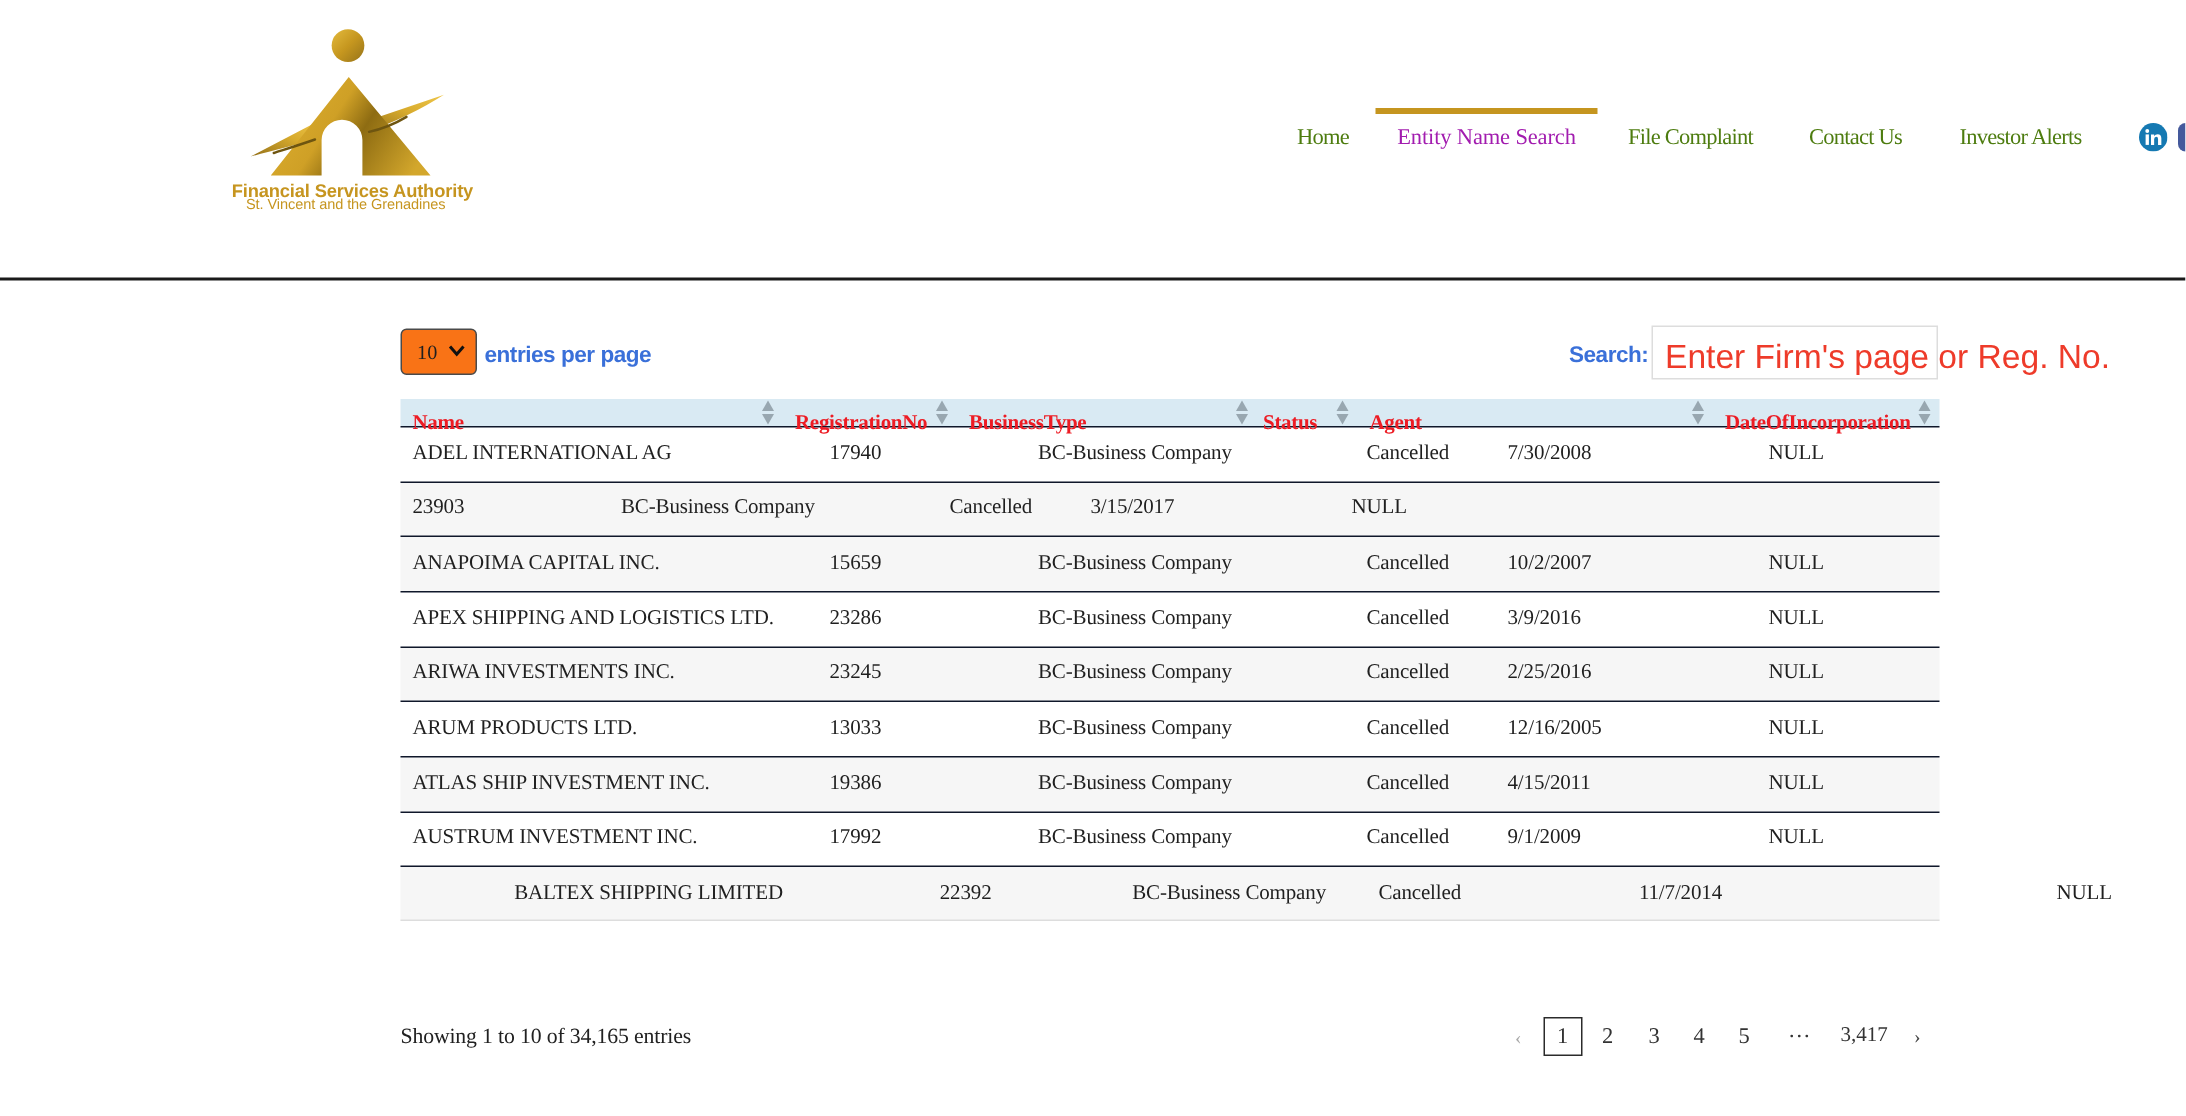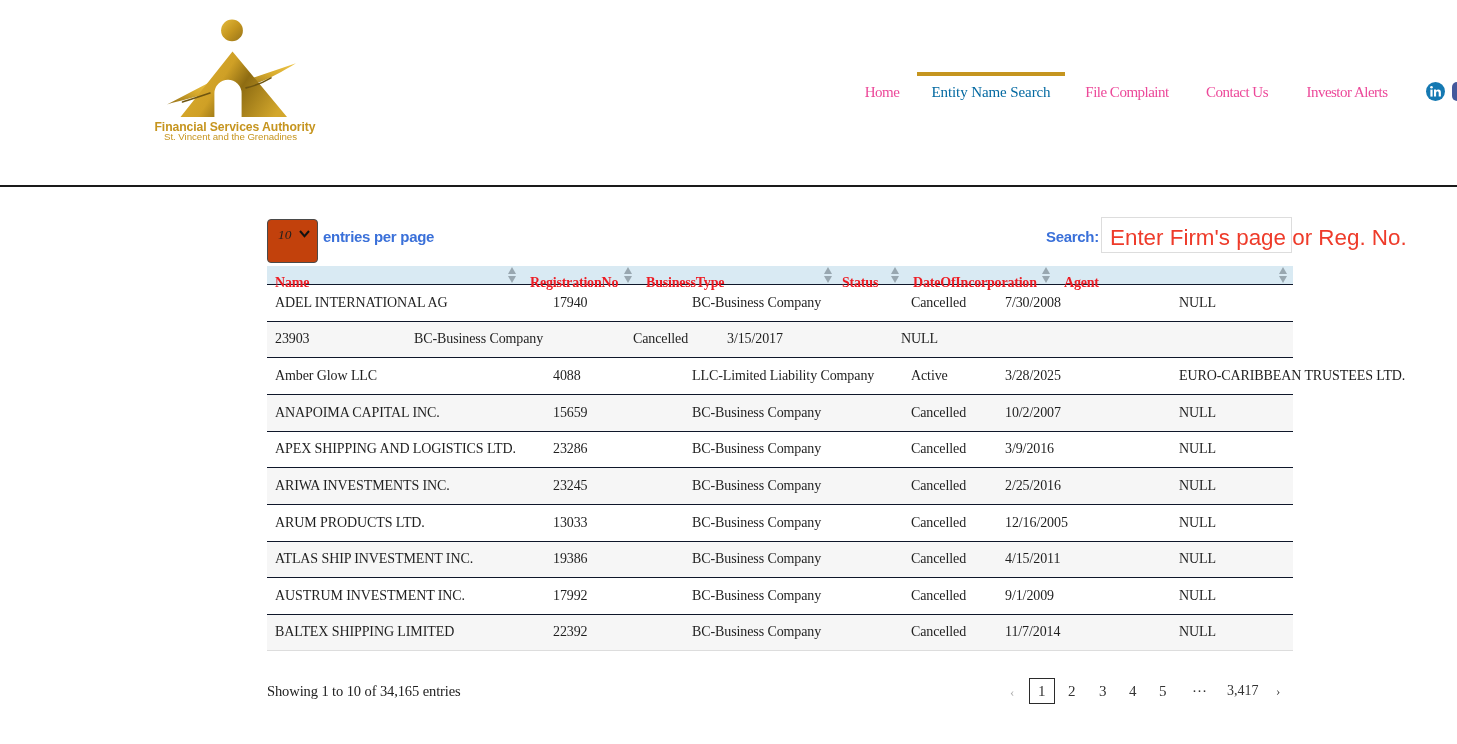--- a/index.html
+++ b/index.html
@@ -2,27 +2,27 @@
 <html><head>
 <meta charset="utf-8">
 <title>Entity Name Search</title>
 <style>
   * { margin:0; padding:0; box-sizing:border-box; }
   html,body { width:1457px; height:744px; background:#fff; overflow:hidden; }
   body { position:relative; font-family:"Liberation Serif", serif; }
   .abs { position:absolute; }
 
   
-  .nav { color:#ec4899; font-size:15px; letter-spacing:-0.5px; white-space:nowrap; transform:translateX(-50%); }
-  .nav.active { color:#0369a1; letter-spacing:-0.1px; }
+  .nav { color:#4d7c0f; font-size:15px; letter-spacing:-0.5px; white-space:nowrap; transform:translateX(-50%); }
+  .nav.active { color:#a21caf; letter-spacing:-0.1px; }
   .goldbar { background:#c5951f; height:4px; }
 
   
   .bluelabel { font-family:"Liberation Sans", sans-serif; font-weight:bold; color:#3a70d9; font-size:15px; letter-spacing:-0.3px; }
-  .selectbox { width:51px; height:44px; border:1px solid #4a4a4a; border-radius:4px; background:#c2410c;font-style:italic; }
+  .selectbox { width:51px; height:31px; border:1px solid #4a4a4a; border-radius:4px; background:#f97316; }
   .searchinput { width:191px; height:36px; border:1px solid #ddd; background:#fff; }
   .redph { font-family:"Liberation Sans", sans-serif; color:#ee3b2a; font-size:22.4px; white-space:nowrap; }
 
   
   .tbl { left:267px; width:1026px; }
   .thead { display:flex; background:#d9eaf3; height:18px; align-items:center; }
   .thead .c { color:#ed1c24; font-weight:bold; font-size:14px; letter-spacing:-0.2px; position:relative; height:100%; line-height:33px; }
   .trow { display:flex; height:36.66px; border-top:1px solid #0f172a; align-items:center;gap:23px; }
   .trow .c { font-size:14px; letter-spacing:-0.1px; color:#1f1f1f; line-height:36px; }
   .c { padding-left:8px; overflow:visible; white-space:nowrap; flex:none; }
@@ -98,45 +98,37 @@
 <div class="abs bluelabel" style="left:1046px; top:228px;">Search:</div>
 <div class="abs searchinput" style="left:1101px; top:217px;"></div>
 <div class="abs redph" style="left:1110px; top:225px;">Enter Firm's page or Reg. No.</div>
 
 <div class="abs tbl" style="top:266px;">
   <div class="thead">
     <div class="c c1">Name<span class="sort"></span></div>
     <div class="c c2">RegistrationNo<span class="sort"></span></div>
     <div class="c c3">BusinessType<span class="sort"></span></div>
     <div class="c c4">Status<span class="sort"></span></div>
+    <div class="c c6">Agent<span class="sort"></span></div>
     <div class="c c5">DateOfIncorporation<span class="sort"></span></div>
-    <div class="c c6">Agent<span class="sort"></span></div>
   </div>
   <div class="trow">
       <div class="c c1">ADEL INTERNATIONAL AG</div>
       <div class="c c2">17940</div>
       <div class="c c3">BC-Business Company</div>
       <div class="c c4">Cancelled</div>
       <div class="c c5">7/30/2008</div>
       <div class="c c6">NULL</div>
     </div>
   <div class="trow" style="background:#f6f6f6">
       <div class="c c2">23903</div>
       <div class="c c3">BC-Business Company</div>
       <div class="c c4">Cancelled</div>
       <div class="c c5">3/15/2017</div>
       <div class="c c6">NULL</div>
-    </div>
-  <div class="trow">
-      <div class="c c1">Amber Glow LLC</div>
-      <div class="c c2">4088</div>
-      <div class="c c3">LLC-Limited Liability Company</div>
-      <div class="c c4">Active</div>
-      <div class="c c5">3/28/2025</div>
-      <div class="c c6">EURO-CARIBBEAN TRUSTEES LTD.</div>
     </div>
   <div class="trow" style="background:#f6f6f6">
       <div class="c c1">ANAPOIMA CAPITAL INC.</div>
       <div class="c c2">15659</div>
       <div class="c c3">BC-Business Company</div>
       <div class="c c4">Cancelled</div>
       <div class="c c5">10/2/2007</div>
       <div class="c c6">NULL</div>
     </div>
   <div class="trow">
@@ -172,21 +164,21 @@
       <div class="c c6">NULL</div>
     </div>
   <div class="trow">
       <div class="c c1">AUSTRUM INVESTMENT INC.</div>
       <div class="c c2">17992</div>
       <div class="c c3">BC-Business Company</div>
       <div class="c c4">Cancelled</div>
       <div class="c c5">9/1/2009</div>
       <div class="c c6">NULL</div>
     </div>
-  <div class="trow" style="background:#f6f6f6; border-bottom:1px solid #ddd;">
+  <div class="trow" style="background:#f6f6f6; border-bottom:1px solid #ddd;text-align:right;">
       <div class="c c1">BALTEX SHIPPING LIMITED</div>
       <div class="c c2">22392</div>
       <div class="c c3">BC-Business Company</div>
       <div class="c c4">Cancelled</div>
       <div class="c c5">11/7/2014</div>
       <div class="c c6">NULL</div>
     </div>
 </div>
 
 <div class="abs" style="left:267px; top:683px; font-size:14.5px; letter-spacing:-0.1px; color:#212121;">Showing 1 to 10 of 34,165 entries</div>

